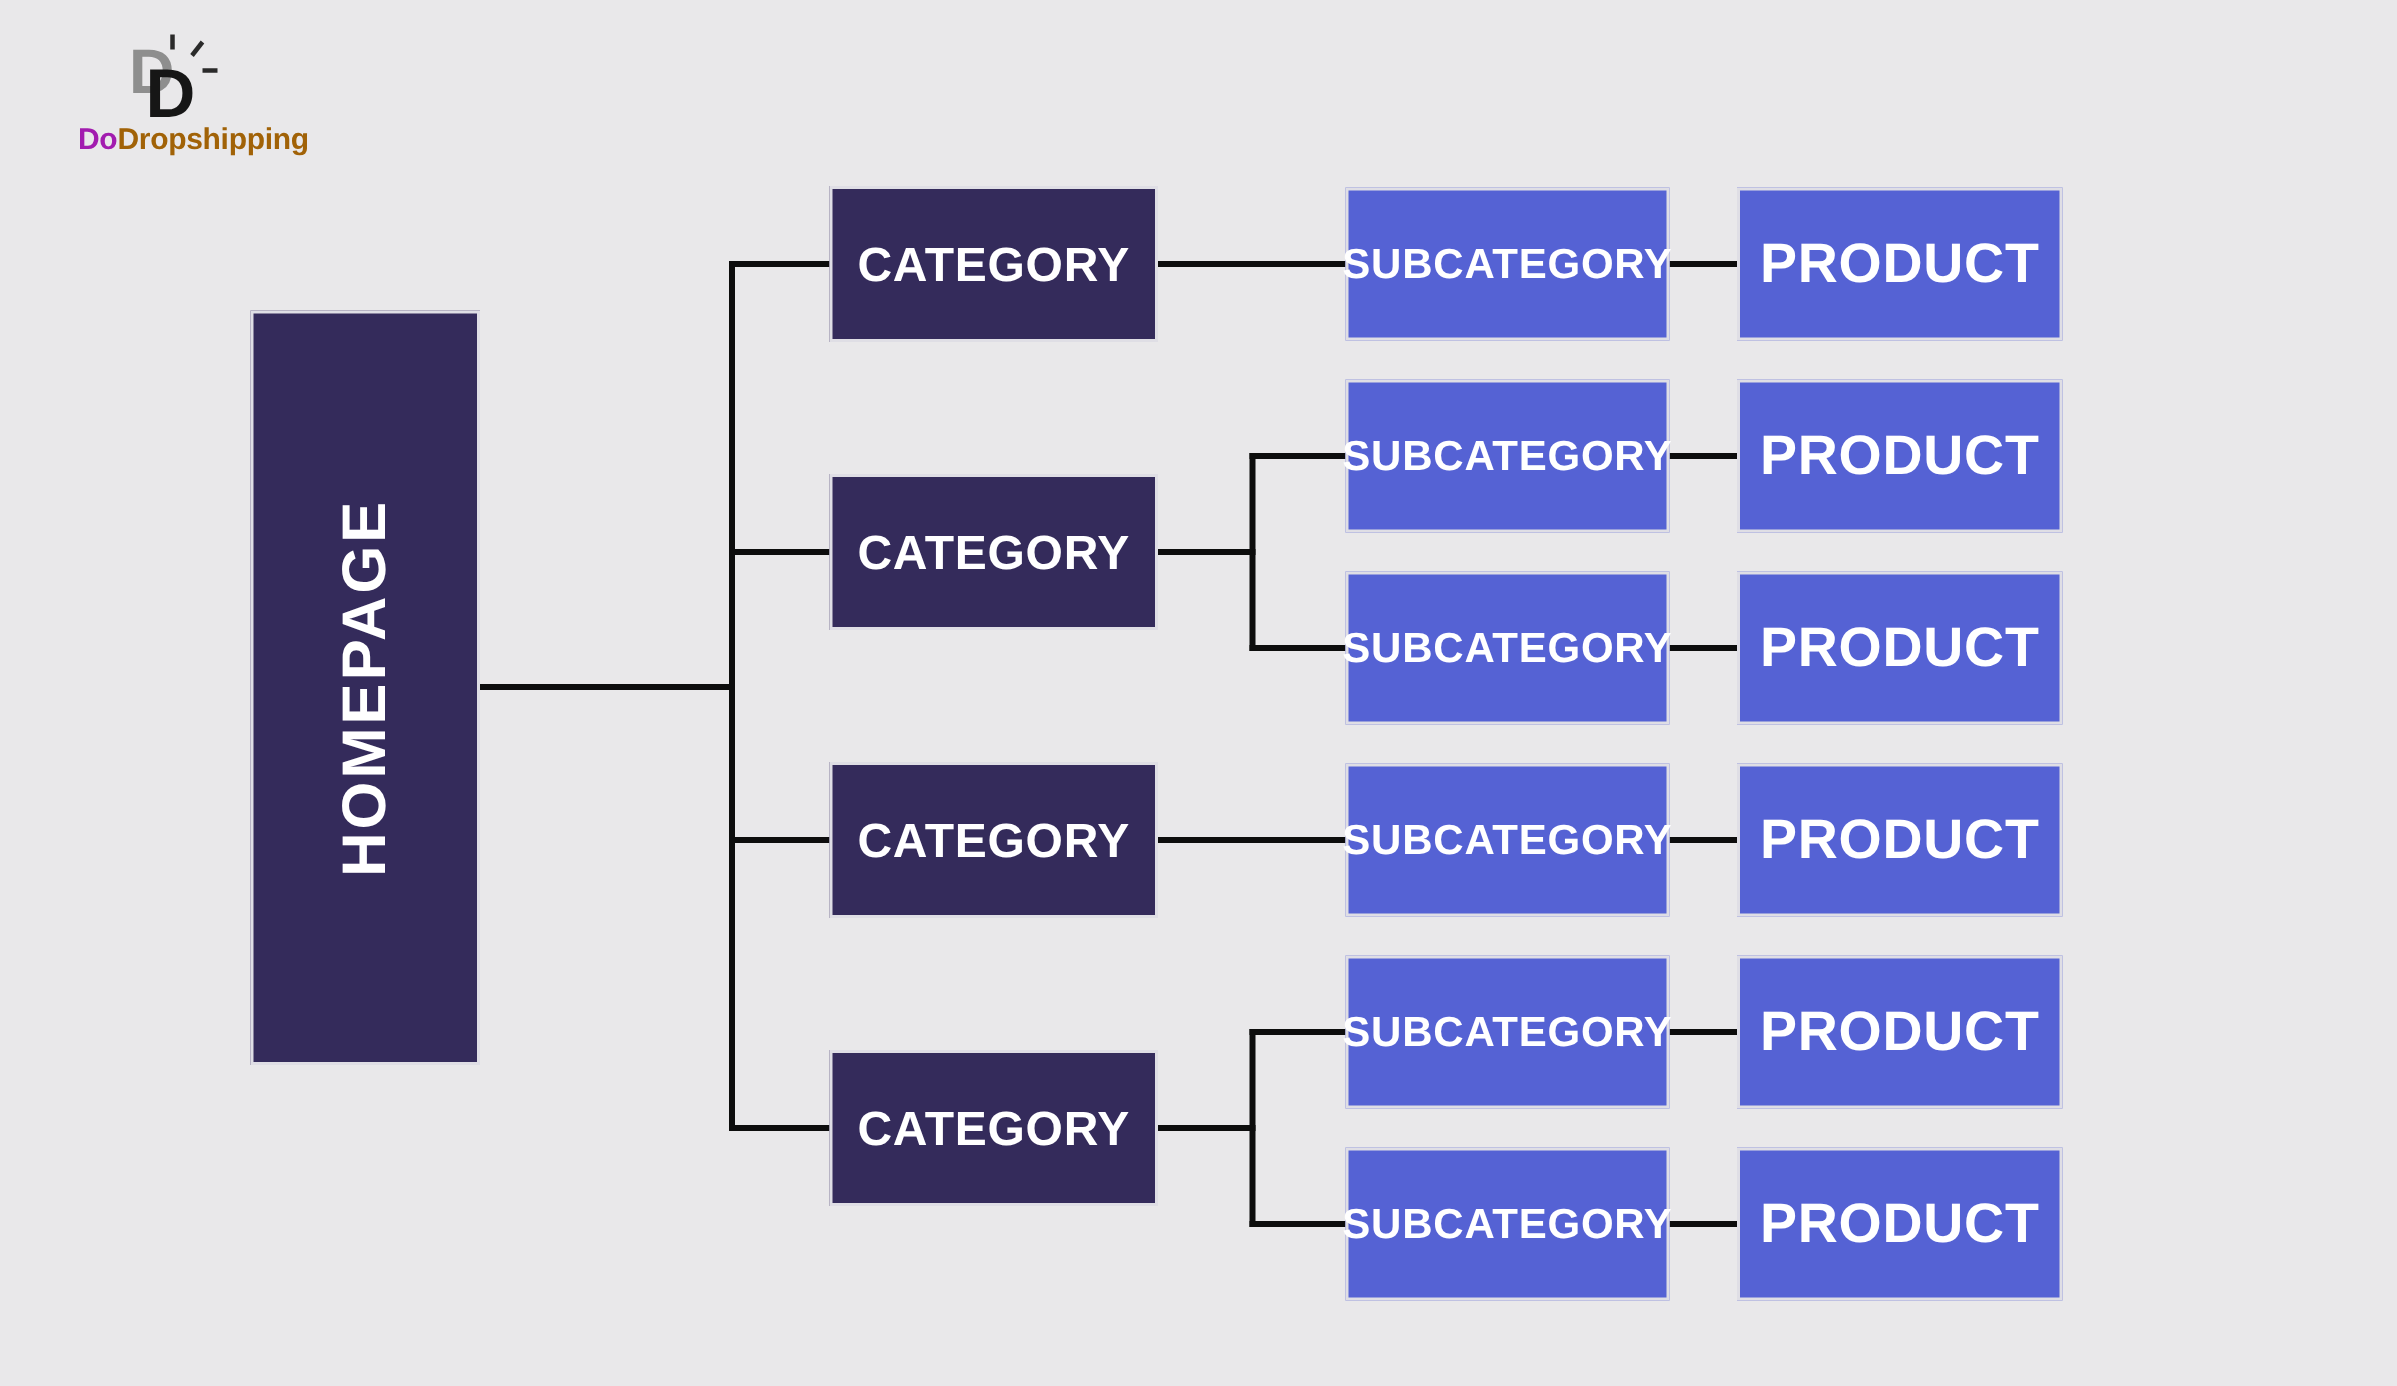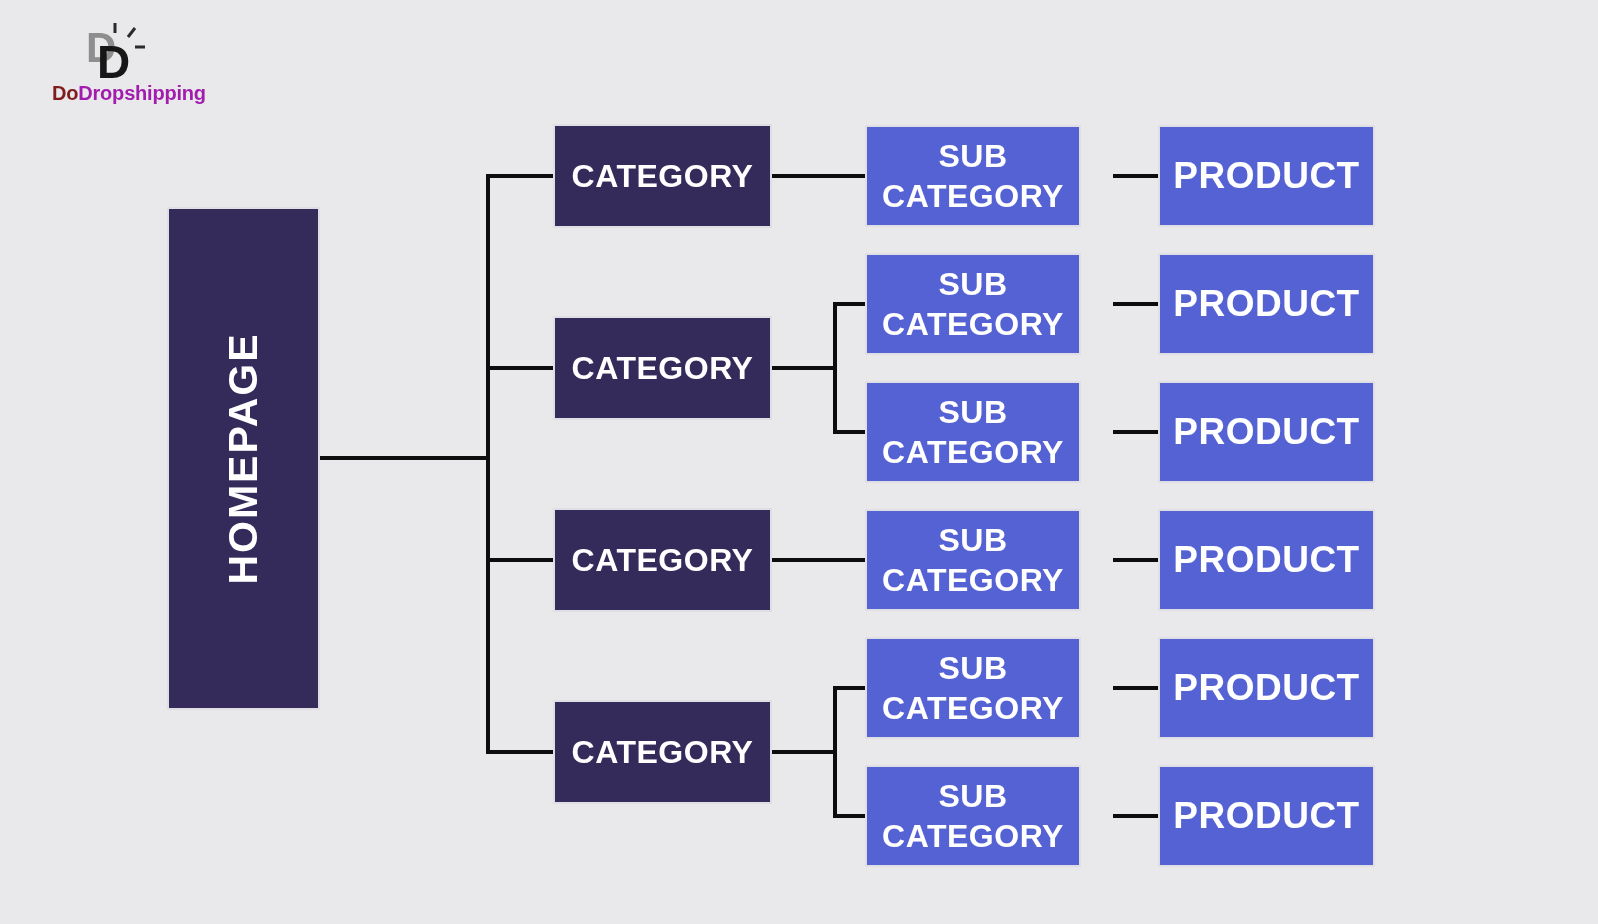--- a/index.html
+++ b/index.html
@@ -21,31 +21,31 @@
   }
   .dark{background:#342b5b;}
   .blue{background:#5562d4;}
   .homepage{left:167px;top:207px;width:153px;height:503px;}
   .homepage span{
     transform:rotate(-90deg);white-space:nowrap;
     font-size:41px;letter-spacing:2px;
   }
   .cat{left:553px;width:219px;height:104px;font-size:32px;letter-spacing:0.5px;}
   .cat1{top:124px;} .cat2{top:316px;} .cat3{top:508px;} .cat4{top:700px;}
-  .sub{left:865px;width:216px;height:102px;font-size:32px;line-height:40px;
-       flex-direction:column;letter-spacing:0.5px;}
+  .sub{left:897px;width:216px;height:102px;font-size:28px;line-height:40px;
+       flex-direction:row;letter-spacing:0.5px;}
   .prod{left:1158px;width:217px;height:102px;font-size:37px;letter-spacing:0.5px;}
   .r1{top:125px;} .r2{top:253px;} .r3{top:381px;}
   .r4{top:509px;} .r5{top:637px;} .r6{top:765px;}
   
   .logo{position:absolute;left:52px;top:22px;z-index:3;width:160px;}
   .logo svg{display:block;margin-left:32px;}
   .logo-text{font-size:20px;font-weight:bold;letter-spacing:-0.2px;margin-top:-2px;}
-  .logo-text .g{color:#7f1d1d;}
-  .logo-text .d{color:#a21caf;}
+  .logo-text .g{color:#a21caf;}
+  .logo-text .d{color:#a16207;}
 </style>
 </head>
 <body>
 
 <div class="canvas">
 
   <div class="logo">
     <svg width="64" height="62" viewBox="0 0 64 62">
       <text x="2" y="40" font-family="Liberation Sans, sans-serif" font-size="42" font-weight="bold" fill="#8e8e8e">D</text>
       <text x="13" y="56" font-family="Liberation Sans, sans-serif" font-size="46" font-weight="bold" fill="#161616">D</text>

